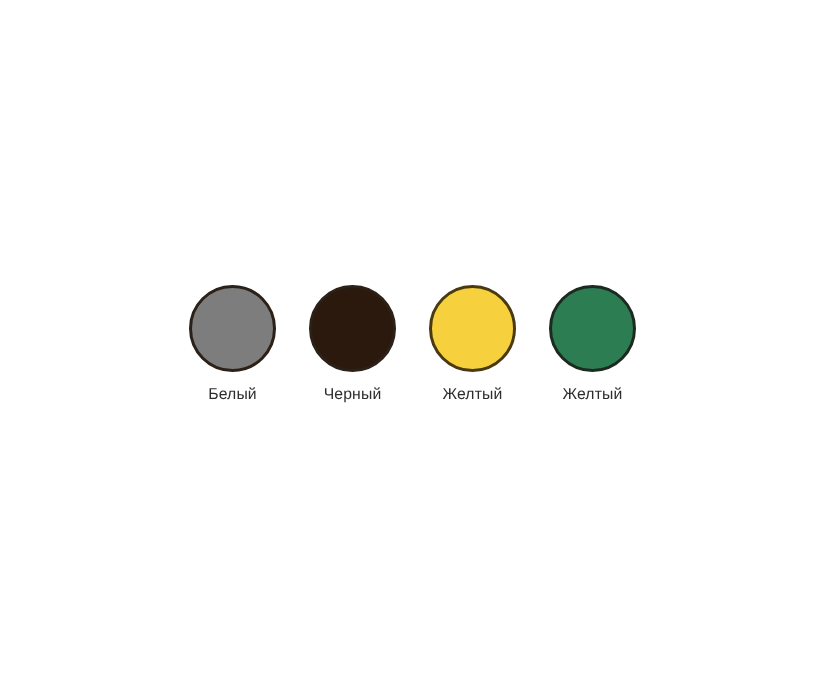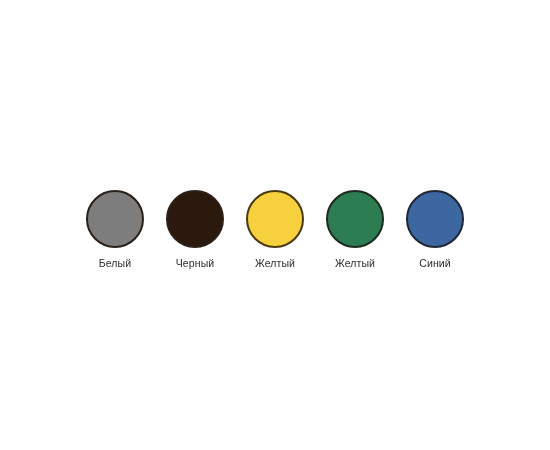--- a/index.html
+++ b/index.html
@@ -72,18 +72,14 @@
         <div class="swatch-label">Черный</div>
       </div>
       <div class="swatch-item">
         <div class="swatch-disc" style="background: rgb(247, 209, 61); border-color: rgb(74, 58, 18);"></div>
         <div class="swatch-label">Желтый</div>
       </div>
       <div class="swatch-item">
         <div class="swatch-disc" style="background: rgb(44, 125, 82); border-color: rgb(29, 42, 32);"></div>
         <div class="swatch-label">Желтый</div>
       </div>
-      <div class="swatch-item">
-        <div class="swatch-disc" style="background: rgb(61, 103, 160); border-color: rgb(30, 39, 54);"></div>
-        <div class="swatch-label">Синий</div>
-      </div>
     </div>
 </div>
 
 </body></html>

